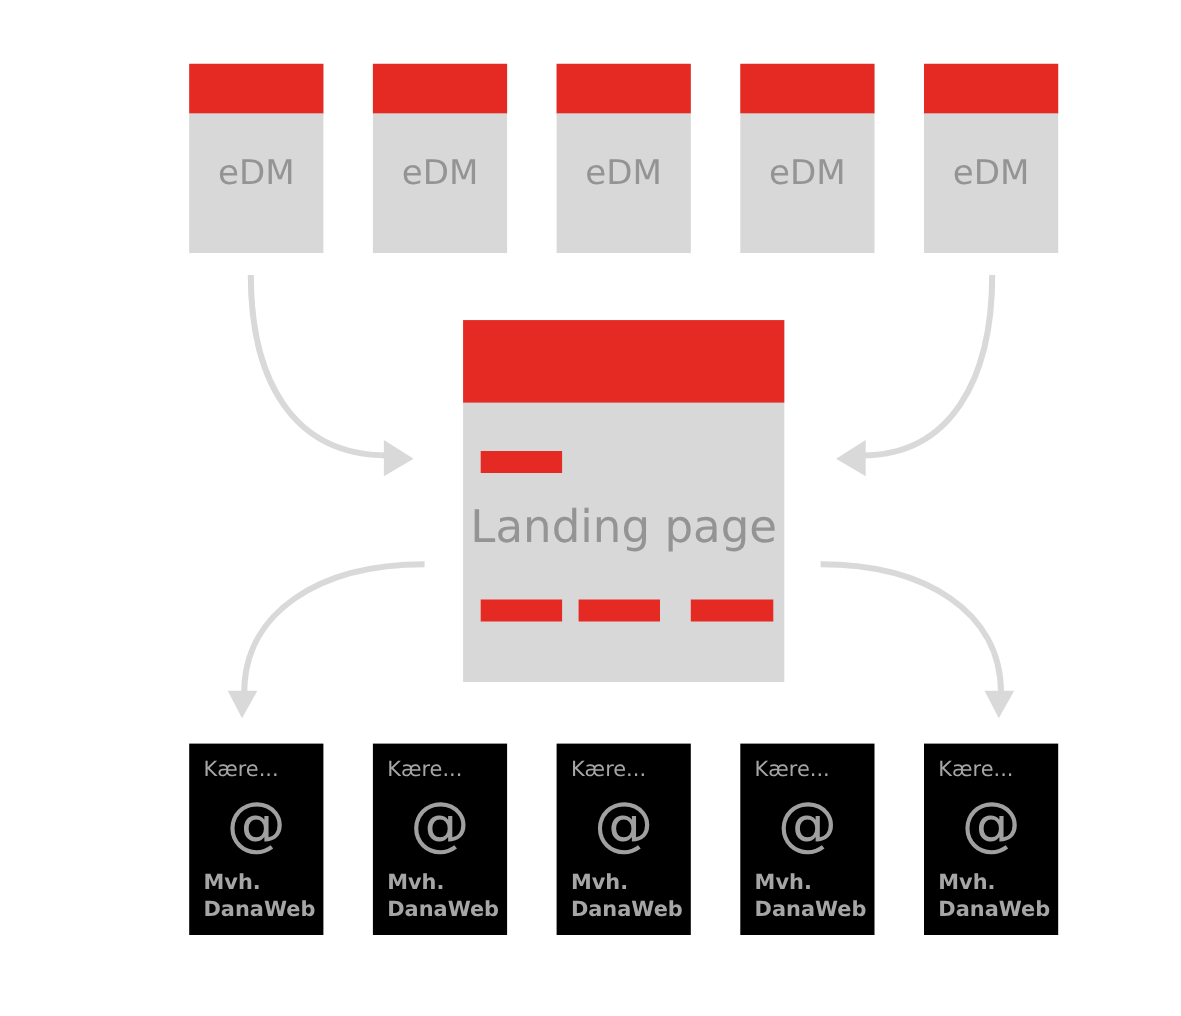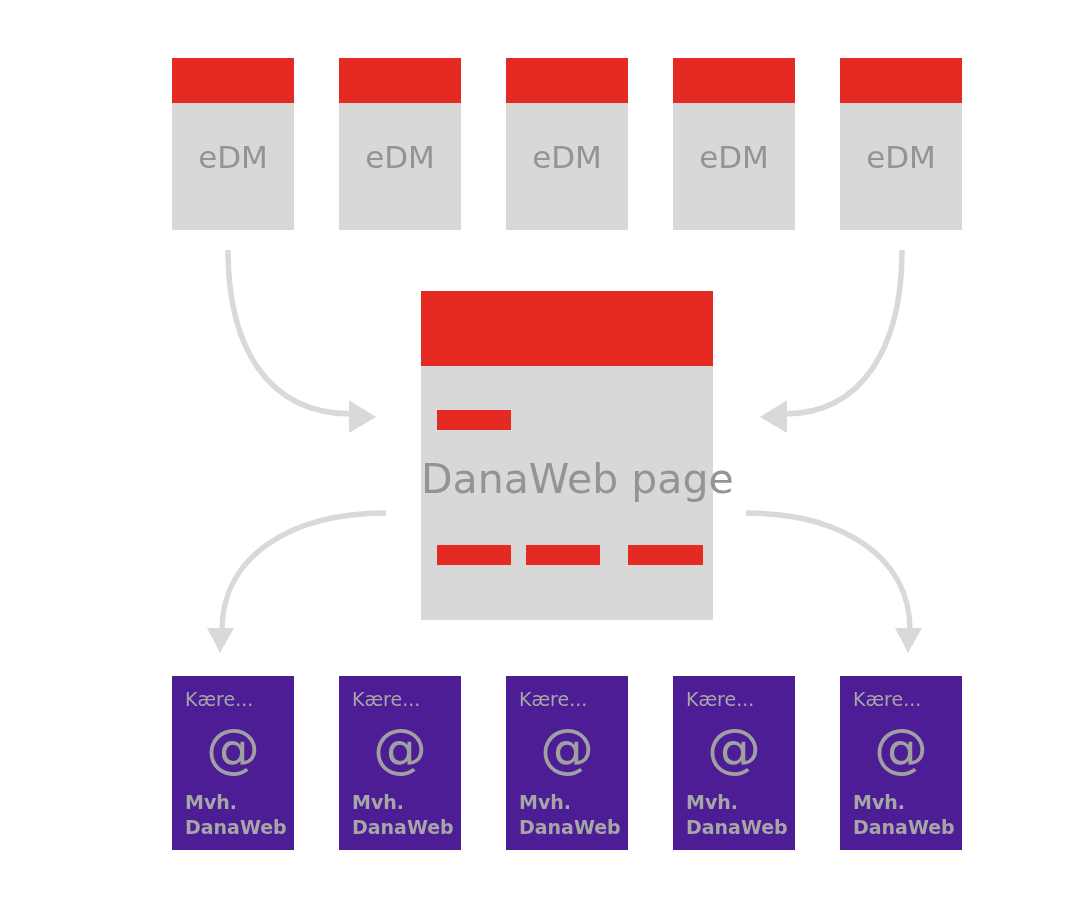--- a/index.html
+++ b/index.html
@@ -59,21 +59,21 @@
     color: #949494;
     letter-spacing: 0px;
     white-space: nowrap;
   }
 
   .mail-card {
     position: absolute;
     z-index: 2;
     width: 122px;
     height: 174px;
-    background: #4c1d95;
+    background: #000000;
     top: 676px;
   }
   .mail-card .mail-greeting {
     position: absolute;
     left: 13px;
     top: 12px;
     font-size: 19px;
     line-height: 22px;
     color: #a6a6a6;
     white-space: nowrap;
@@ -201,21 +201,21 @@
     <div class="edm-label">eDM</div>
   </div>
   <div class="edm-card" style="left:804px;">
     <div class="edm-band"></div>
     <div class="edm-label">eDM</div>
   </div>
 
   <div id="landing-box">
     <div class="lp-header"></div>
     <div class="lp-accent-bar"></div>
-    <div class="lp-title">DanaWeb page</div>
+    <div class="lp-title">Landing page</div>
     <div class="lp-footer-bars">
       <div class="lp-bar b0"></div>
       <div class="lp-bar b1"></div>
       <div class="lp-bar b2"></div>
     </div>
   </div>
 
   <div class="mail-card" style="left:136px;">
     <div class="mail-greeting">Kære...</div>
     <div class="mail-at">@</div>

